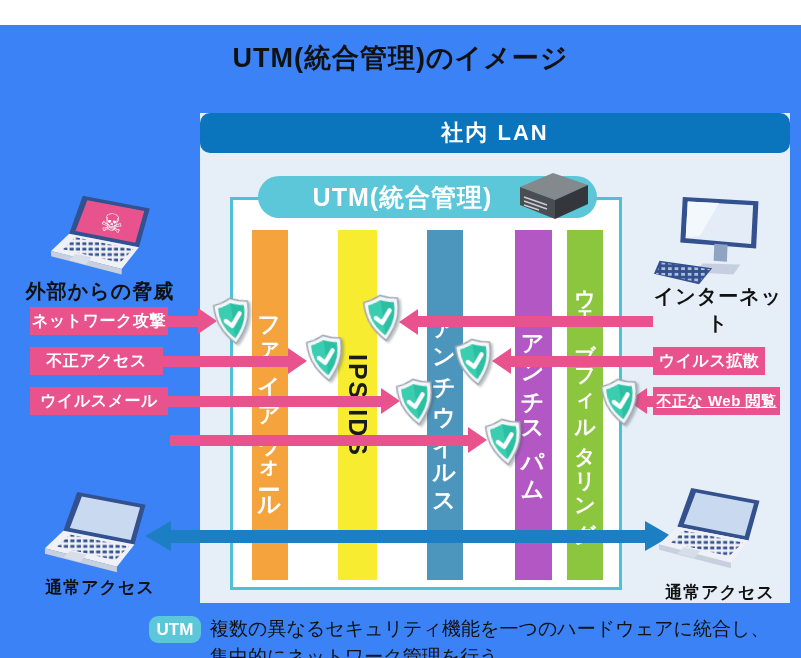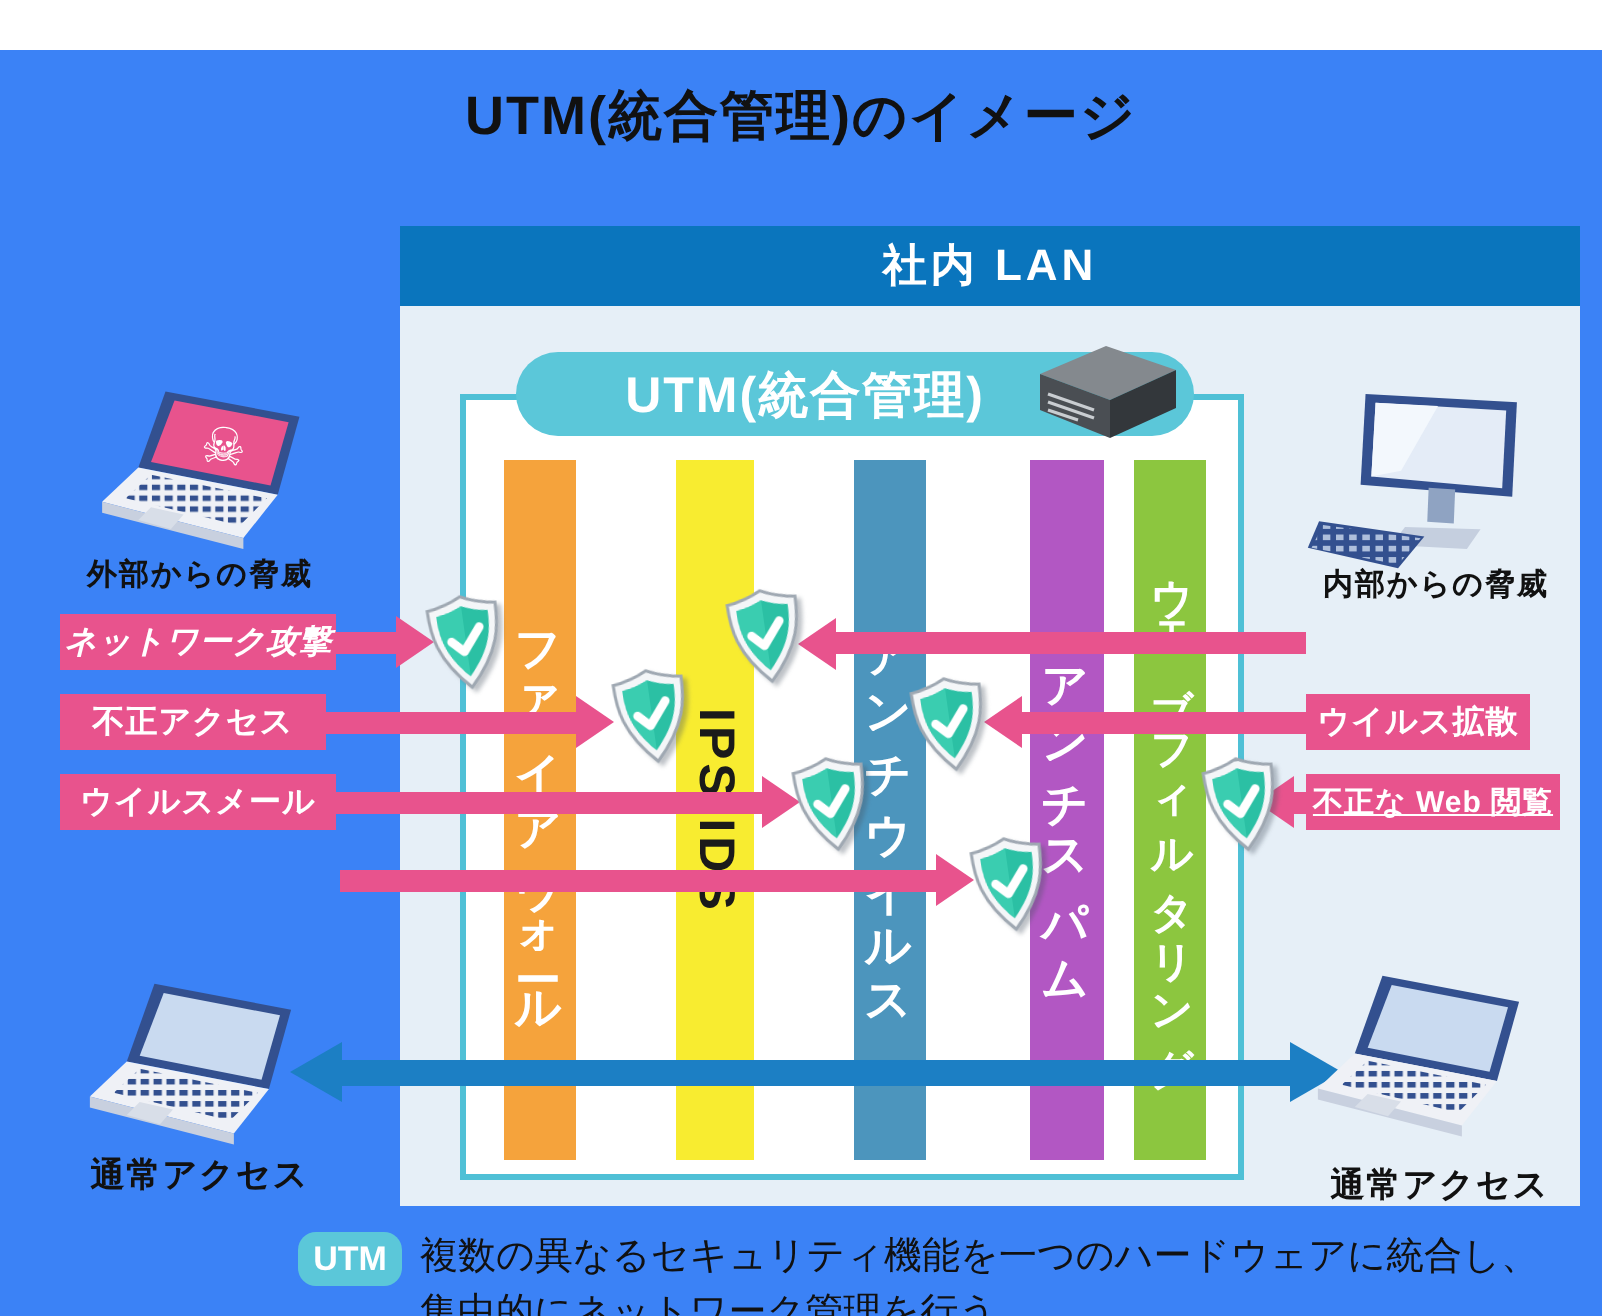--- a/index.html
+++ b/index.html
@@ -29,36 +29,36 @@
           border-left:19px solid #E8538D;z-index:3;}
   .head-l{position:absolute;width:0;height:0;border-top:13px solid transparent;border-bottom:13px solid transparent;
           border-right:19px solid #E8538D;z-index:3;}
   .blue-shaft{position:absolute;left:170px;top:505px;width:476px;height:13px;background:#1C7FC4;z-index:3;}
   .blue-head-l{position:absolute;left:145px;top:496px;width:0;height:0;border-top:15px solid transparent;
                border-bottom:15px solid transparent;border-right:26px solid #1C7FC4;z-index:3;}
   .blue-head-r{position:absolute;left:645px;top:496px;width:0;height:0;border-top:15px solid transparent;
                border-bottom:15px solid transparent;border-left:26px solid #1C7FC4;z-index:3;}
   .shield{position:absolute;width:38px;height:50px;z-index:6;transform:rotate(-8deg);
           filter:drop-shadow(2px 2px 1px rgba(70,80,95,0.35));}
-  .side-label{position:absolute;font-weight:bold;font-size:15px;color:#111;text-align:center;z-index:5;letter-spacing:1px;}
+  .side-label{position:absolute;font-weight:bold;font-size:20px;color:#111;text-align:center;z-index:5;letter-spacing:1px;}
   .device{position:absolute;z-index:5;}
   .note-badge{position:absolute;left:149px;top:591px;width:52px;height:27px;background:#5BC7D9;border-radius:9px;
               color:#fff;font-weight:bold;font-size:17px;display:flex;align-items:center;justify-content:center;}
   .note-text{position:absolute;left:210px;top:590px;width:580px;font-size:19px;font-weight:normal;line-height:28px;}
 </style>
 </head>
 <body>
 
 <div class="canvas">
 
   <div class="page-title">UTM(統合管理)のイメージ</div>
 
 
   <div class="panel panel-lan">
-    <div class="panel-header" style="background: rgb(10, 117, 189);">社内 LAN</div>
+    <div class="panel-header" style="background: rgb(10, 117, 189); border-radius: 10px;">社内 LAN</div>
   </div>
 
   <div class="utm-box"></div>
 
   <div class="utm-pill" style="background: rgb(91, 199, 217); text-align: center;">UTM(統合管理)</div>
   <div class="router">
     <svg viewBox="0 0 72 50" width="72" height="50">
       <polygon points="34,1 69,13 36,28 1,15" fill="#84898E"></polygon>
       <polygon points="1,15 36,28 36,47 1,33" fill="#4A4E53"></polygon>
       <polygon points="36,28 69,13 69,32 36,47" fill="#33373B"></polygon>
@@ -95,21 +95,21 @@
       <polygon points="41,8 104,20 94,55 28,42" fill="#E8538D"></polygon>
       <text x="67" y="43" font-size="28" fill="#ffffff" text-anchor="middle" transform="rotate(7 67 43)" font-family="'DejaVu Sans',sans-serif">☠</text>
       <polygon points="21,45 98,60 79,84 1,64" fill="#EFF1F6"></polygon>
       <polygon points="1,64 79,84 79,90 1,70" fill="#C8D0DF"></polygon>
       <polygon points="28,49 92,62 77,77 14,62" fill="url(#kbB)"></polygon>
       <polygon points="28,67 46,71 39,79 21,74" fill="#D8DEE8"></polygon>
     </svg>
   </div>
   <div class="side-label" style="left:22px;top:253px;width:156px;">外部からの脅威</div>
 
-  <div class="pink-badge" style="left:30px;top:282px;width:138px;font-style:italic;">ネットワーク攻撃</div>
+  <div class="pink-badge" style="left:30px;top:282px;width:138px;">ネットワーク攻撃</div>
   <div class="pink-badge" style="left:30px;top:322px;width:133px;">不正アクセス</div>
   <div class="pink-badge" style="left:30px;top:362px;width:138px;">ウイルスメール</div>
 
   <div class="device" style="left:44px;top:464px;">
     <svg viewBox="0 0 130 95" width="120" height="88">
       <defs>
           <pattern id="kbA" width="7" height="6" patternUnits="userSpaceOnUse">
             <rect x="0.5" y="0.5" width="4.5" height="3" fill="#33508F"></rect>
           </pattern>
         </defs>
@@ -134,21 +134,21 @@
         <polygon points="34,2 114,12 108,62 28,50" fill="#33508F"></polygon>
         <polygon points="39,7 108,16 103,57 34,46" fill="#E4ECF7"></polygon>
         <polygon points="39,7 72,11 50,44 34,46" fill="#F3F8FD"></polygon>
         <polygon points="64,54 78,56 76,74 62,72" fill="#8FA3C2"></polygon>
         <polygon points="50,74 90,78 82,88 42,83" fill="#C5CFDF"></polygon>
       </g>
       <polygon points="6,72 62,80 48,97 0,86" fill="#33508F"></polygon>
       <polygon points="8,74 60,81 48,95 2,86" fill="url(#kbC)"></polygon>
     </svg>
   </div>
-  <div class="side-label" style="left:648px;top:258px;width:140px;">内部からの脅威</div>
+  <div class="side-label" style="left:648px;top:258px;width:140px;">インターネット</div>
 
   <div class="pink-badge" style="left:653px;top:322px;width:112px;">ウイルス拡散</div>
   <div class="pink-badge" style="left:653px;top:362px;width:127px;font-size:15px;text-decoration:underline;">不正な Web 閲覧</div>
 
   <div class="device" style="left:658px;top:460px;">
     <svg viewBox="0 0 130 95" width="120" height="88">
       <defs>
           <pattern id="kbD" width="7" height="6" patternUnits="userSpaceOnUse">
             <rect x="0.5" y="0.5" width="4.5" height="3" fill="#33508F"></rect>
           </pattern>

